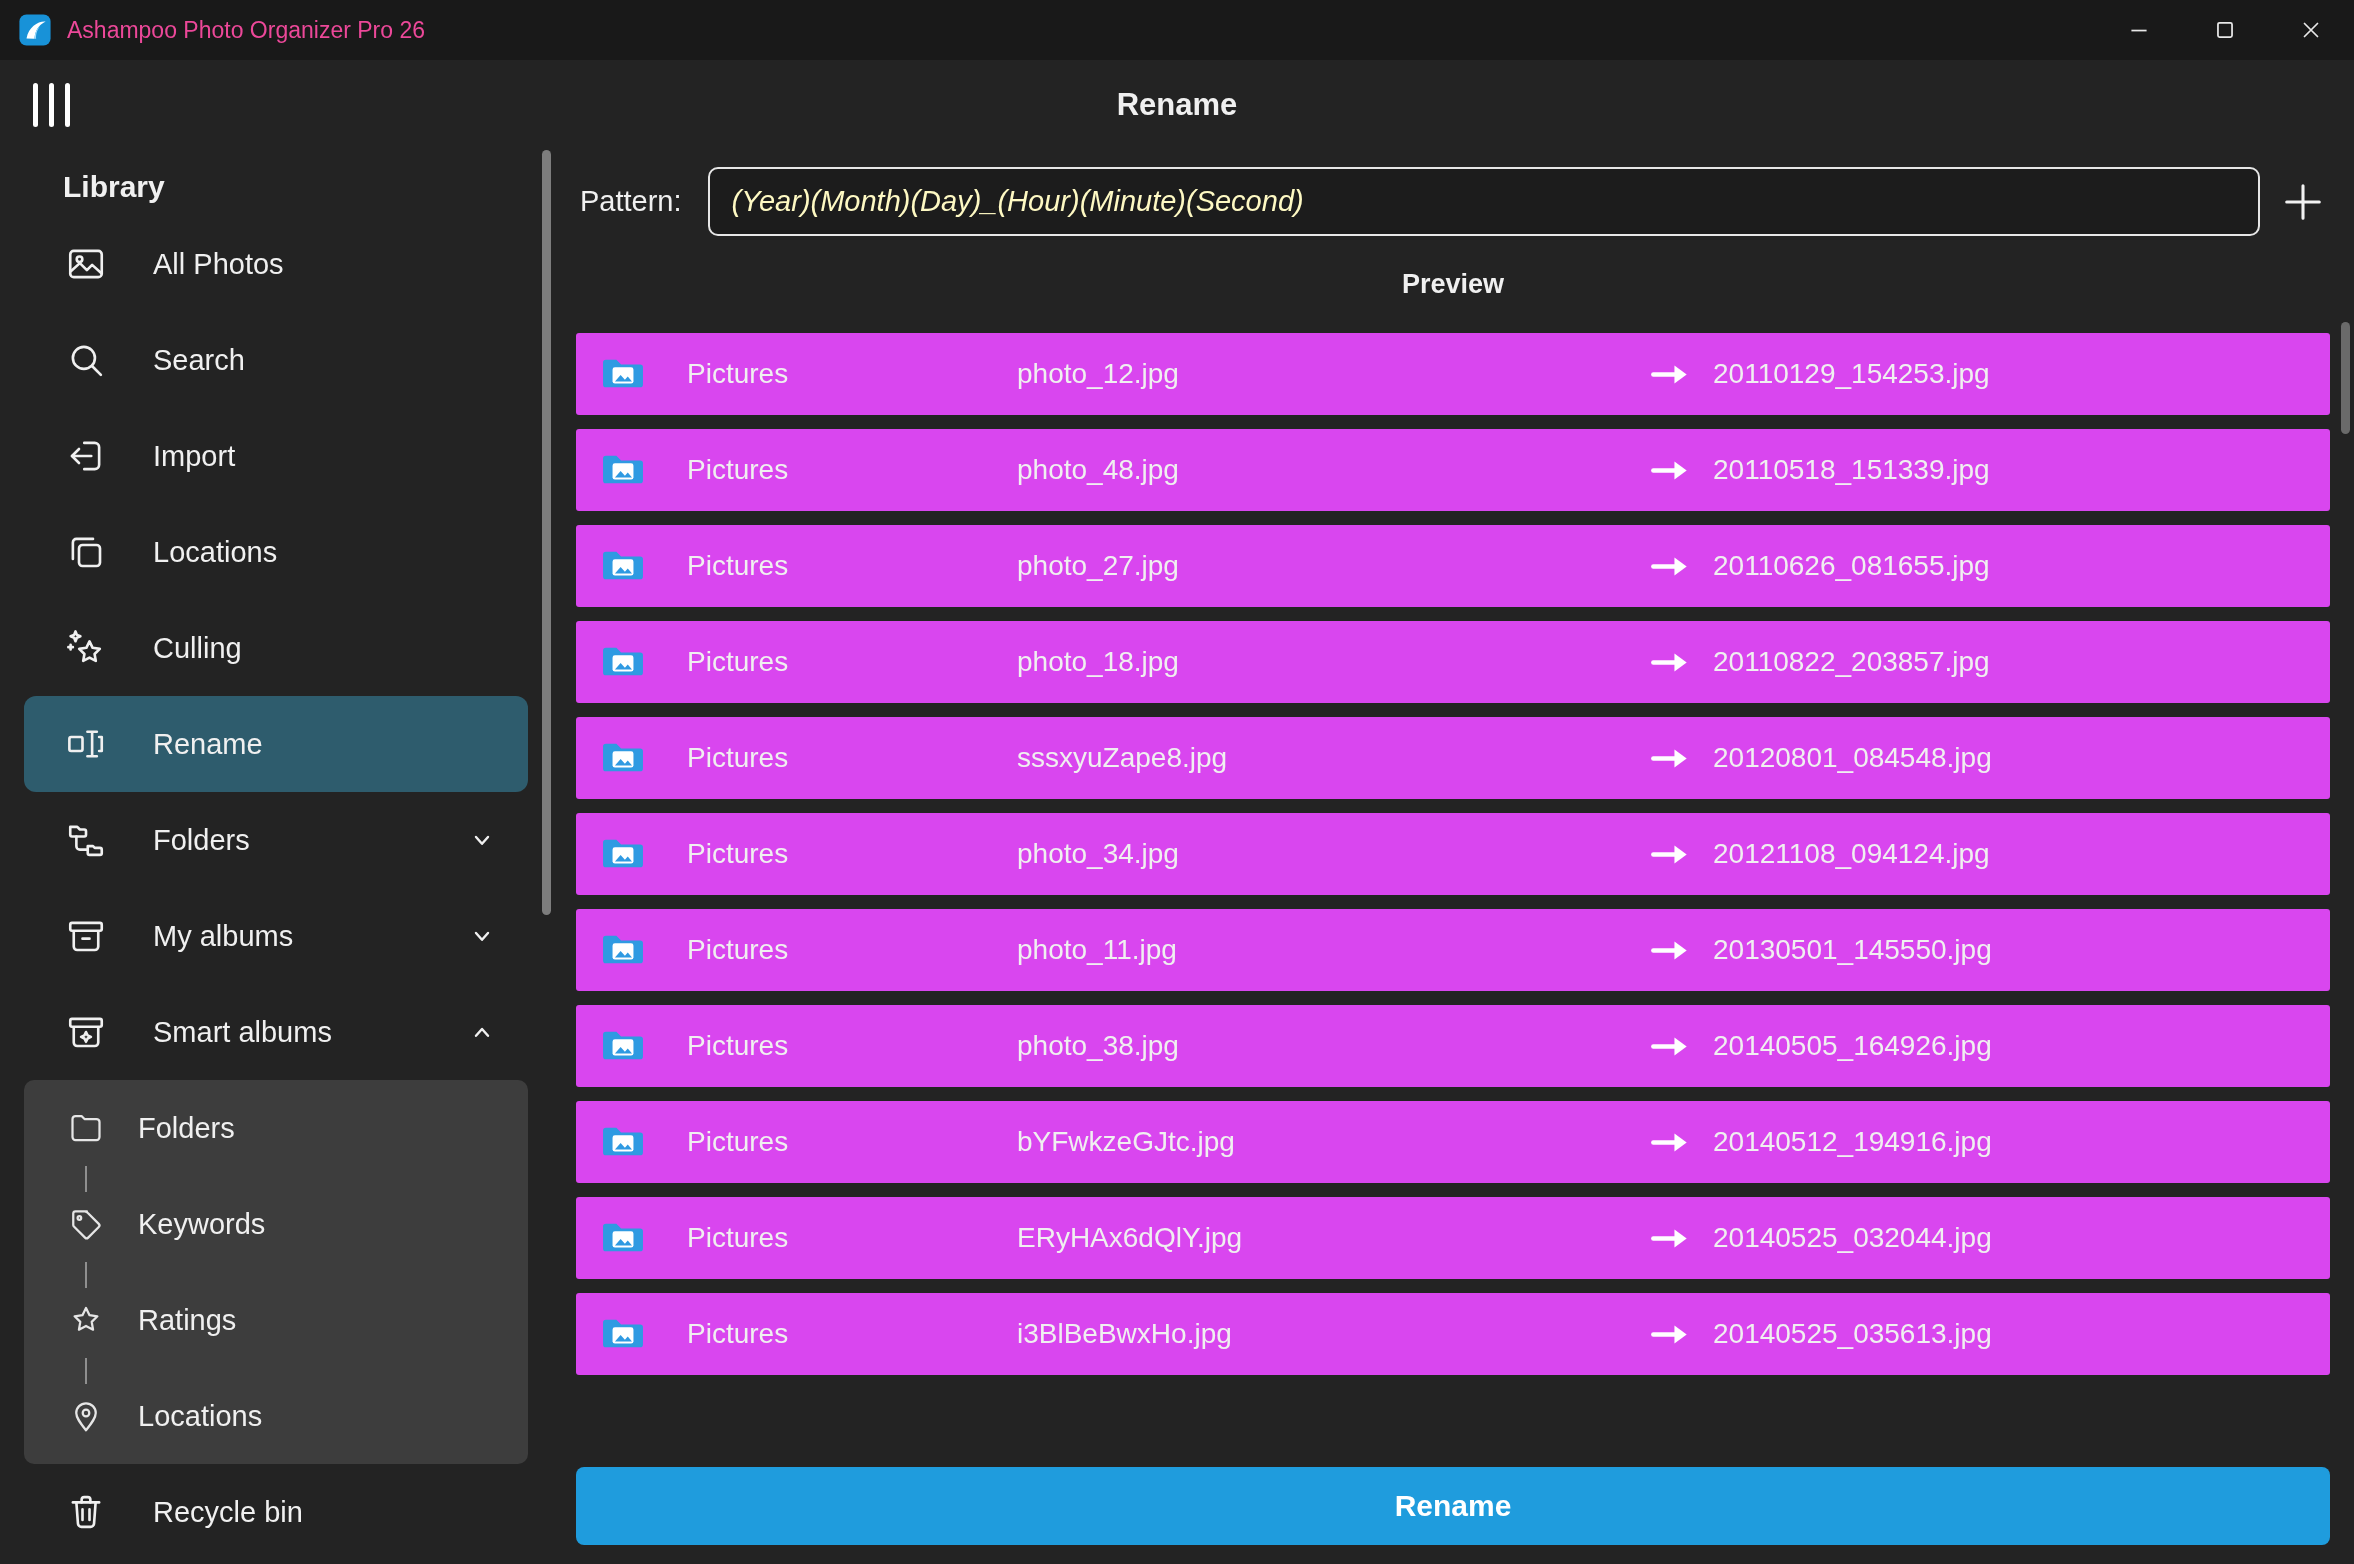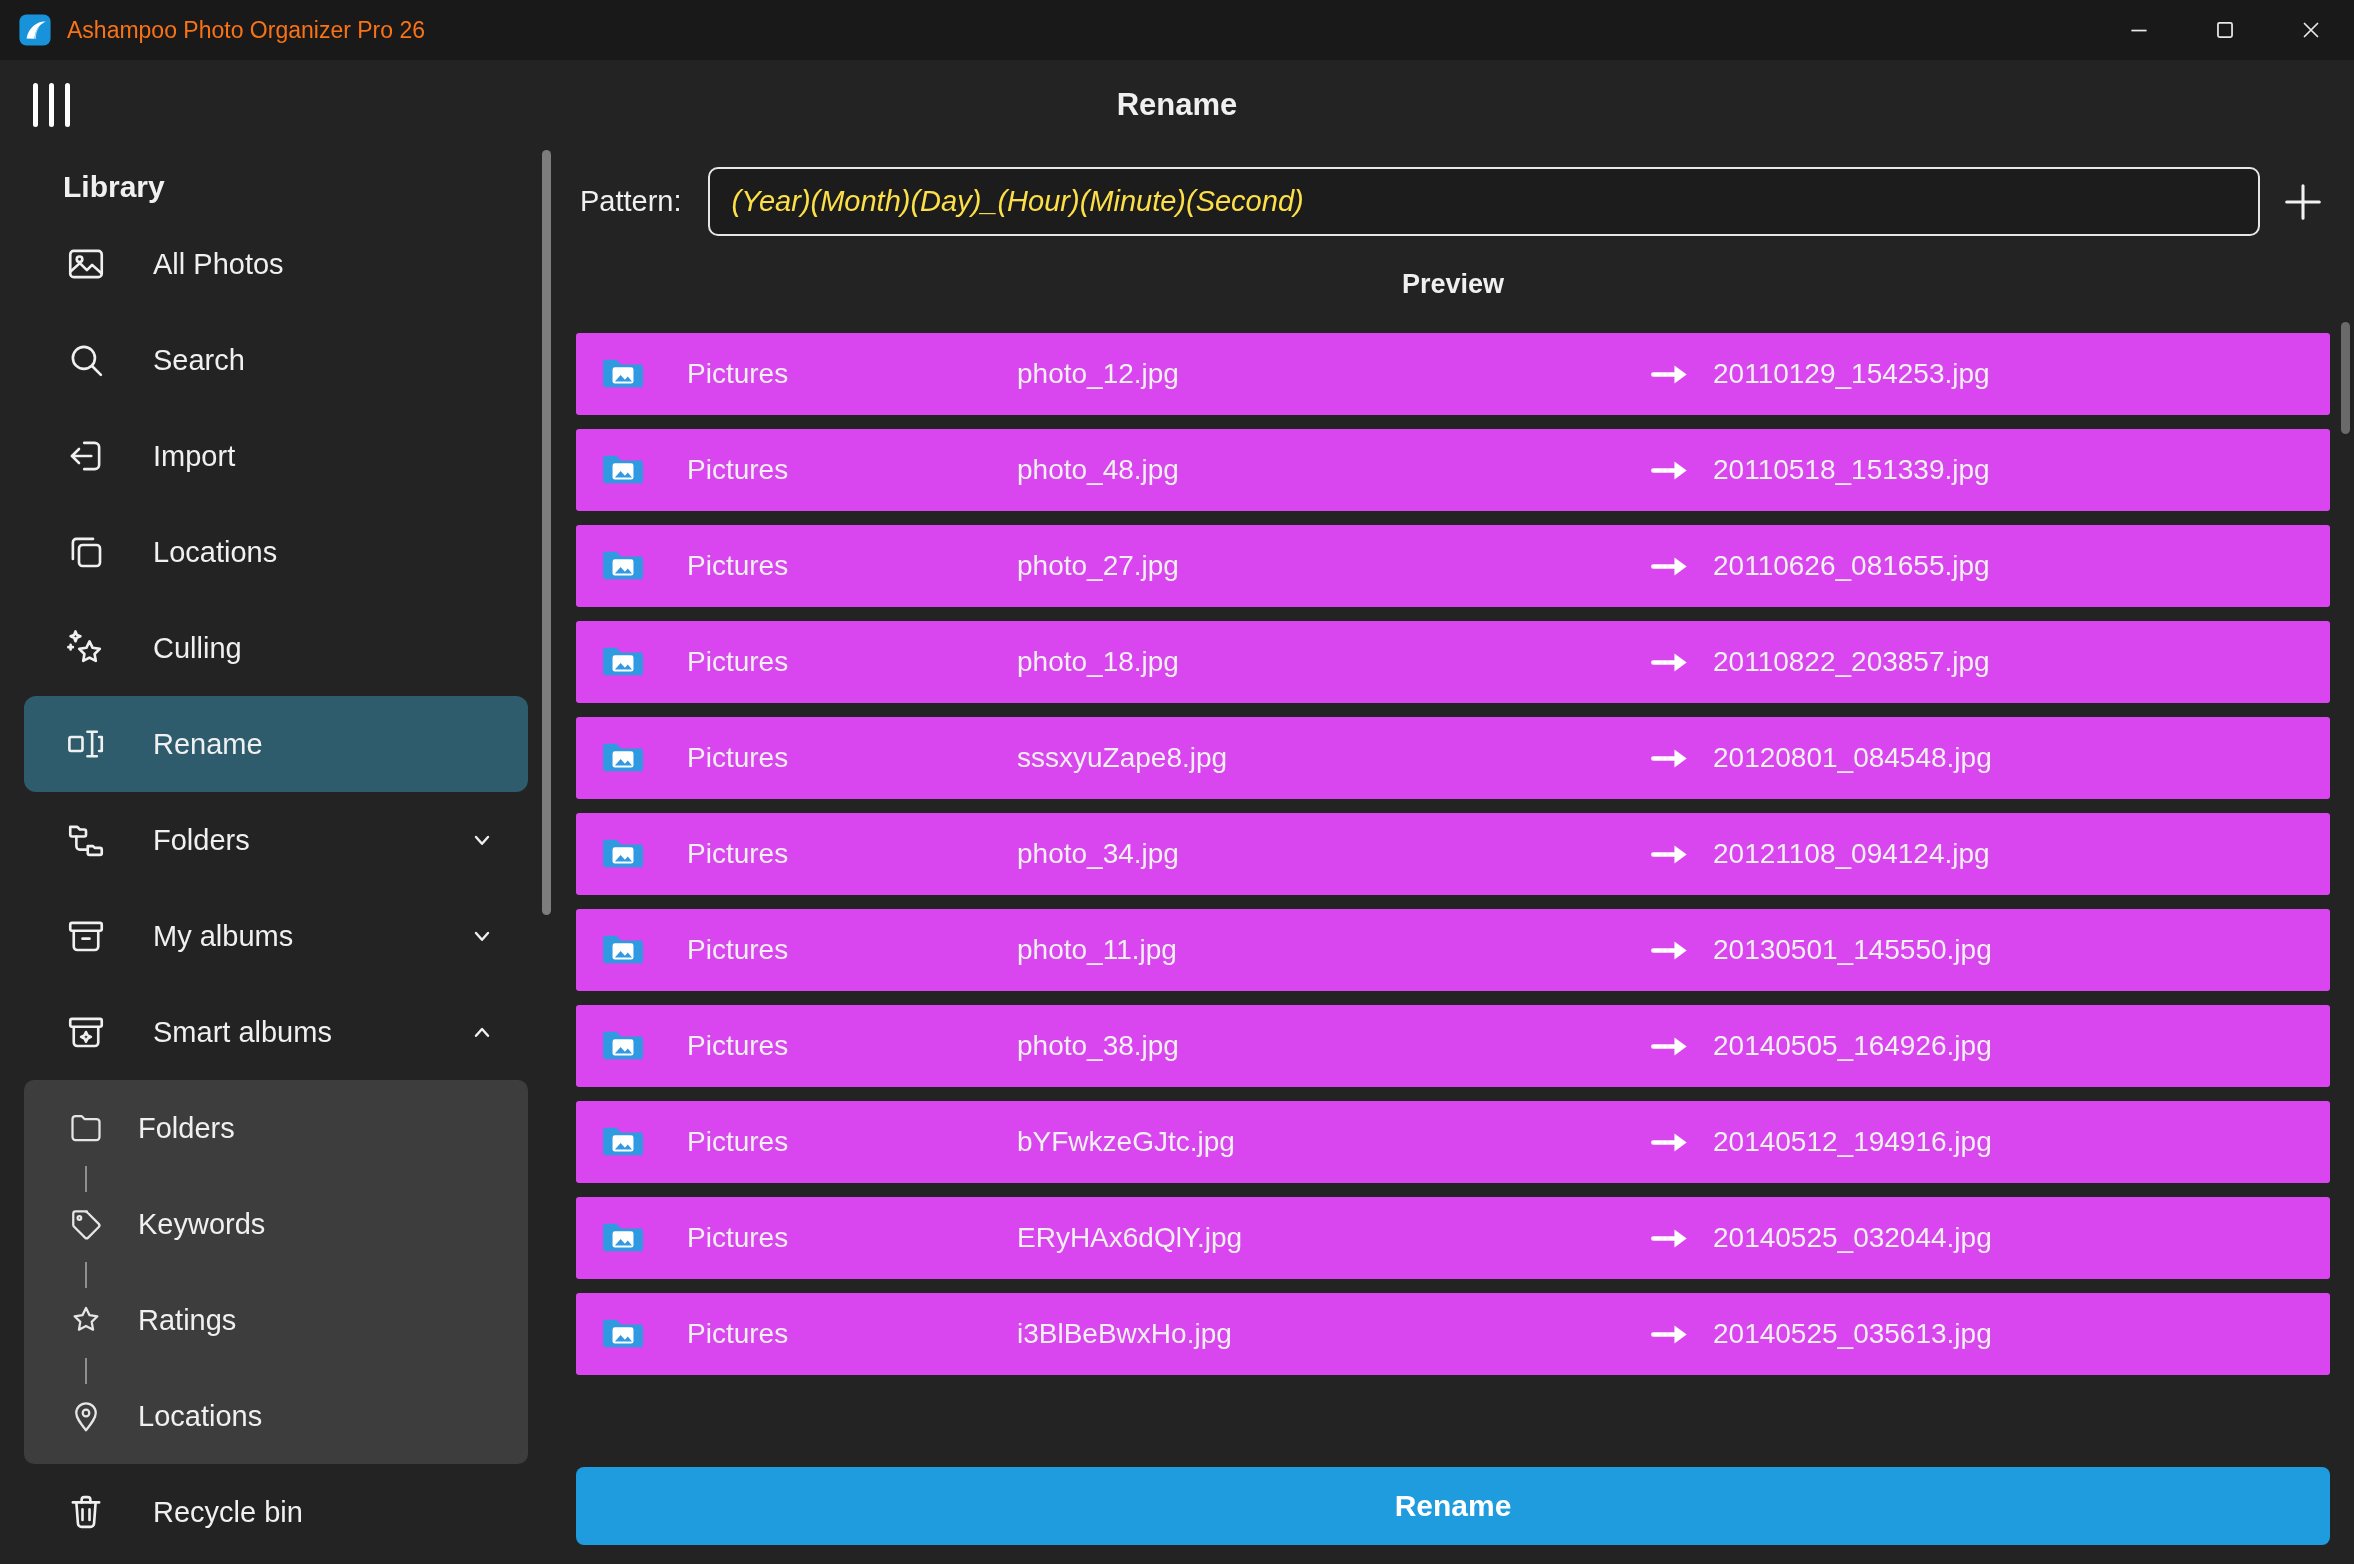--- a/index.html
+++ b/index.html
@@ -6,21 +6,21 @@
   html,body { background:#0e0e0e; }
   .screen {
     position:relative; width:2354px; height:1564px; overflow:hidden;
     background:#232323; color:#f0f0f0;
     font-family:"Liberation Sans","DejaVu Sans",sans-serif;
   }
 
   
   .titlebar { height:60px; background:#191919; display:flex; align-items:center; padding-left:18px; }
   .tb-logo { width:34px; height:34px; flex:none; }
-  .tb-title { font-size:23px; margin-left:15px; color:#f97316; }
+  .tb-title { font-size:23px; margin-left:15px; color:#ec4899; }
   .tb-controls { margin-left:auto; display:flex; height:100%; }
   .tb-btn { width:86px; height:100%; display:flex; align-items:center; justify-content:center; background:none; border:none; cursor:pointer; }
 
   
   .header-band { height:90px; position:relative; display:flex; align-items:center; }
   .hamburger { position:absolute; left:33px; top:23px; display:flex; gap:11px; cursor:pointer; }
   .hamburger span { width:5px; height:44px; background:#ffffff; border-radius:3px; }
   .band-title { width:100%; text-align:center; font-size:31px; font-weight:700; }
 
   
@@ -41,21 +41,21 @@
     width:2px; height:26px; background:#8f8f8f;
   }
   .sidebar-thumb { position:absolute; top:0; right:1px; width:9px; height:765px; background:#7d7d7d; border-radius:5px; cursor:pointer; }
 
   
   .main { flex:1; position:relative; padding:0 24px; }
   .pattern-row { margin-top:17px; height:69px; display:flex; align-items:center; }
   .pattern-label { font-size:29px; margin-right:26px; padding-left:4px; white-space:nowrap; }
   .pattern-input {
     flex:1; height:69px; background:#1c1c1c; border:2px solid #e6e6e6; border-radius:10px;
-    color:#fde047; font-style:italic; font-size:29px; padding:0 22px; outline:none;
+    color:#fef9c3; font-style:italic; font-size:29px; padding:0 22px; outline:none;
     font-family:"Liberation Sans","DejaVu Sans",sans-serif;
   }
   .plus-btn { width:54px; height:54px; margin-left:16px; background:none; border:none; display:flex; align-items:center; justify-content:center; cursor:pointer; }
   .preview-title { margin-top:30px; height:36px; line-height:36px; text-align:center; font-size:27px; font-weight:700; }
   .rows { margin-top:31px; }
   .row {
     height:82px; background:#d946ef; border-radius:3px; margin-bottom:14px;
     display:grid; grid-template-columns:87px 330px 633px 63px 1fr;
     align-items:center; padding-left:24px; font-size:28px;
   }

